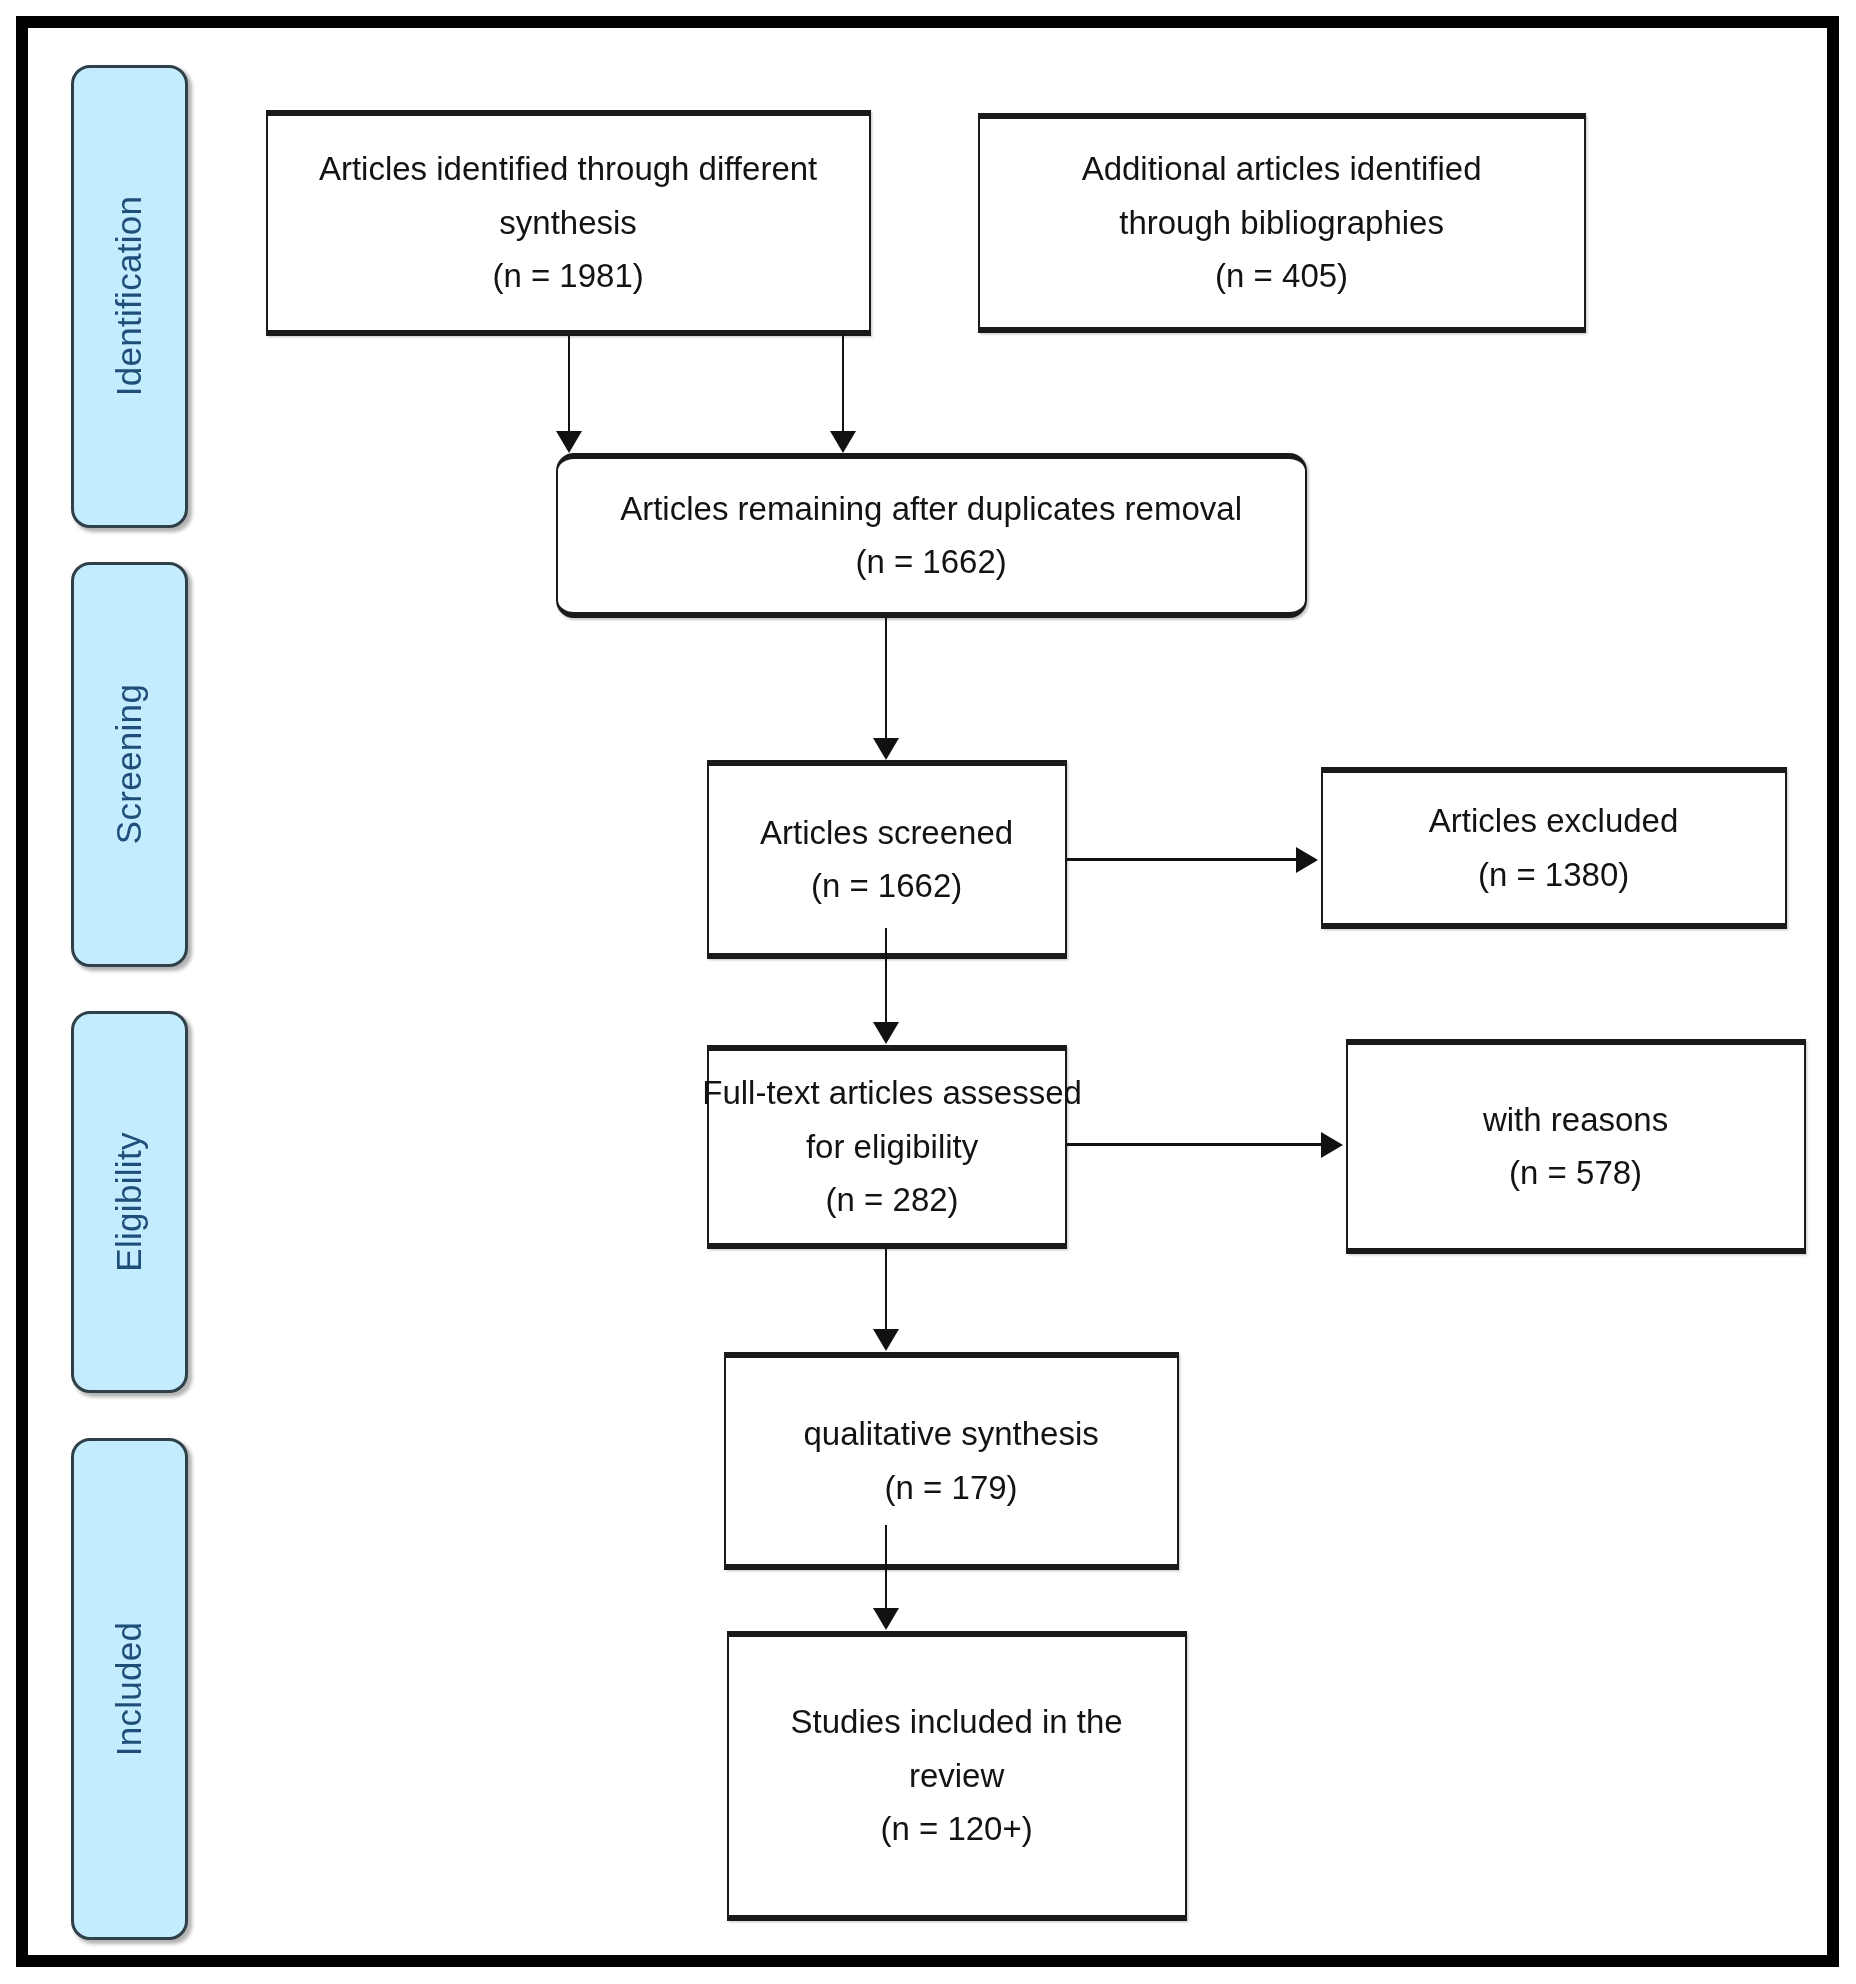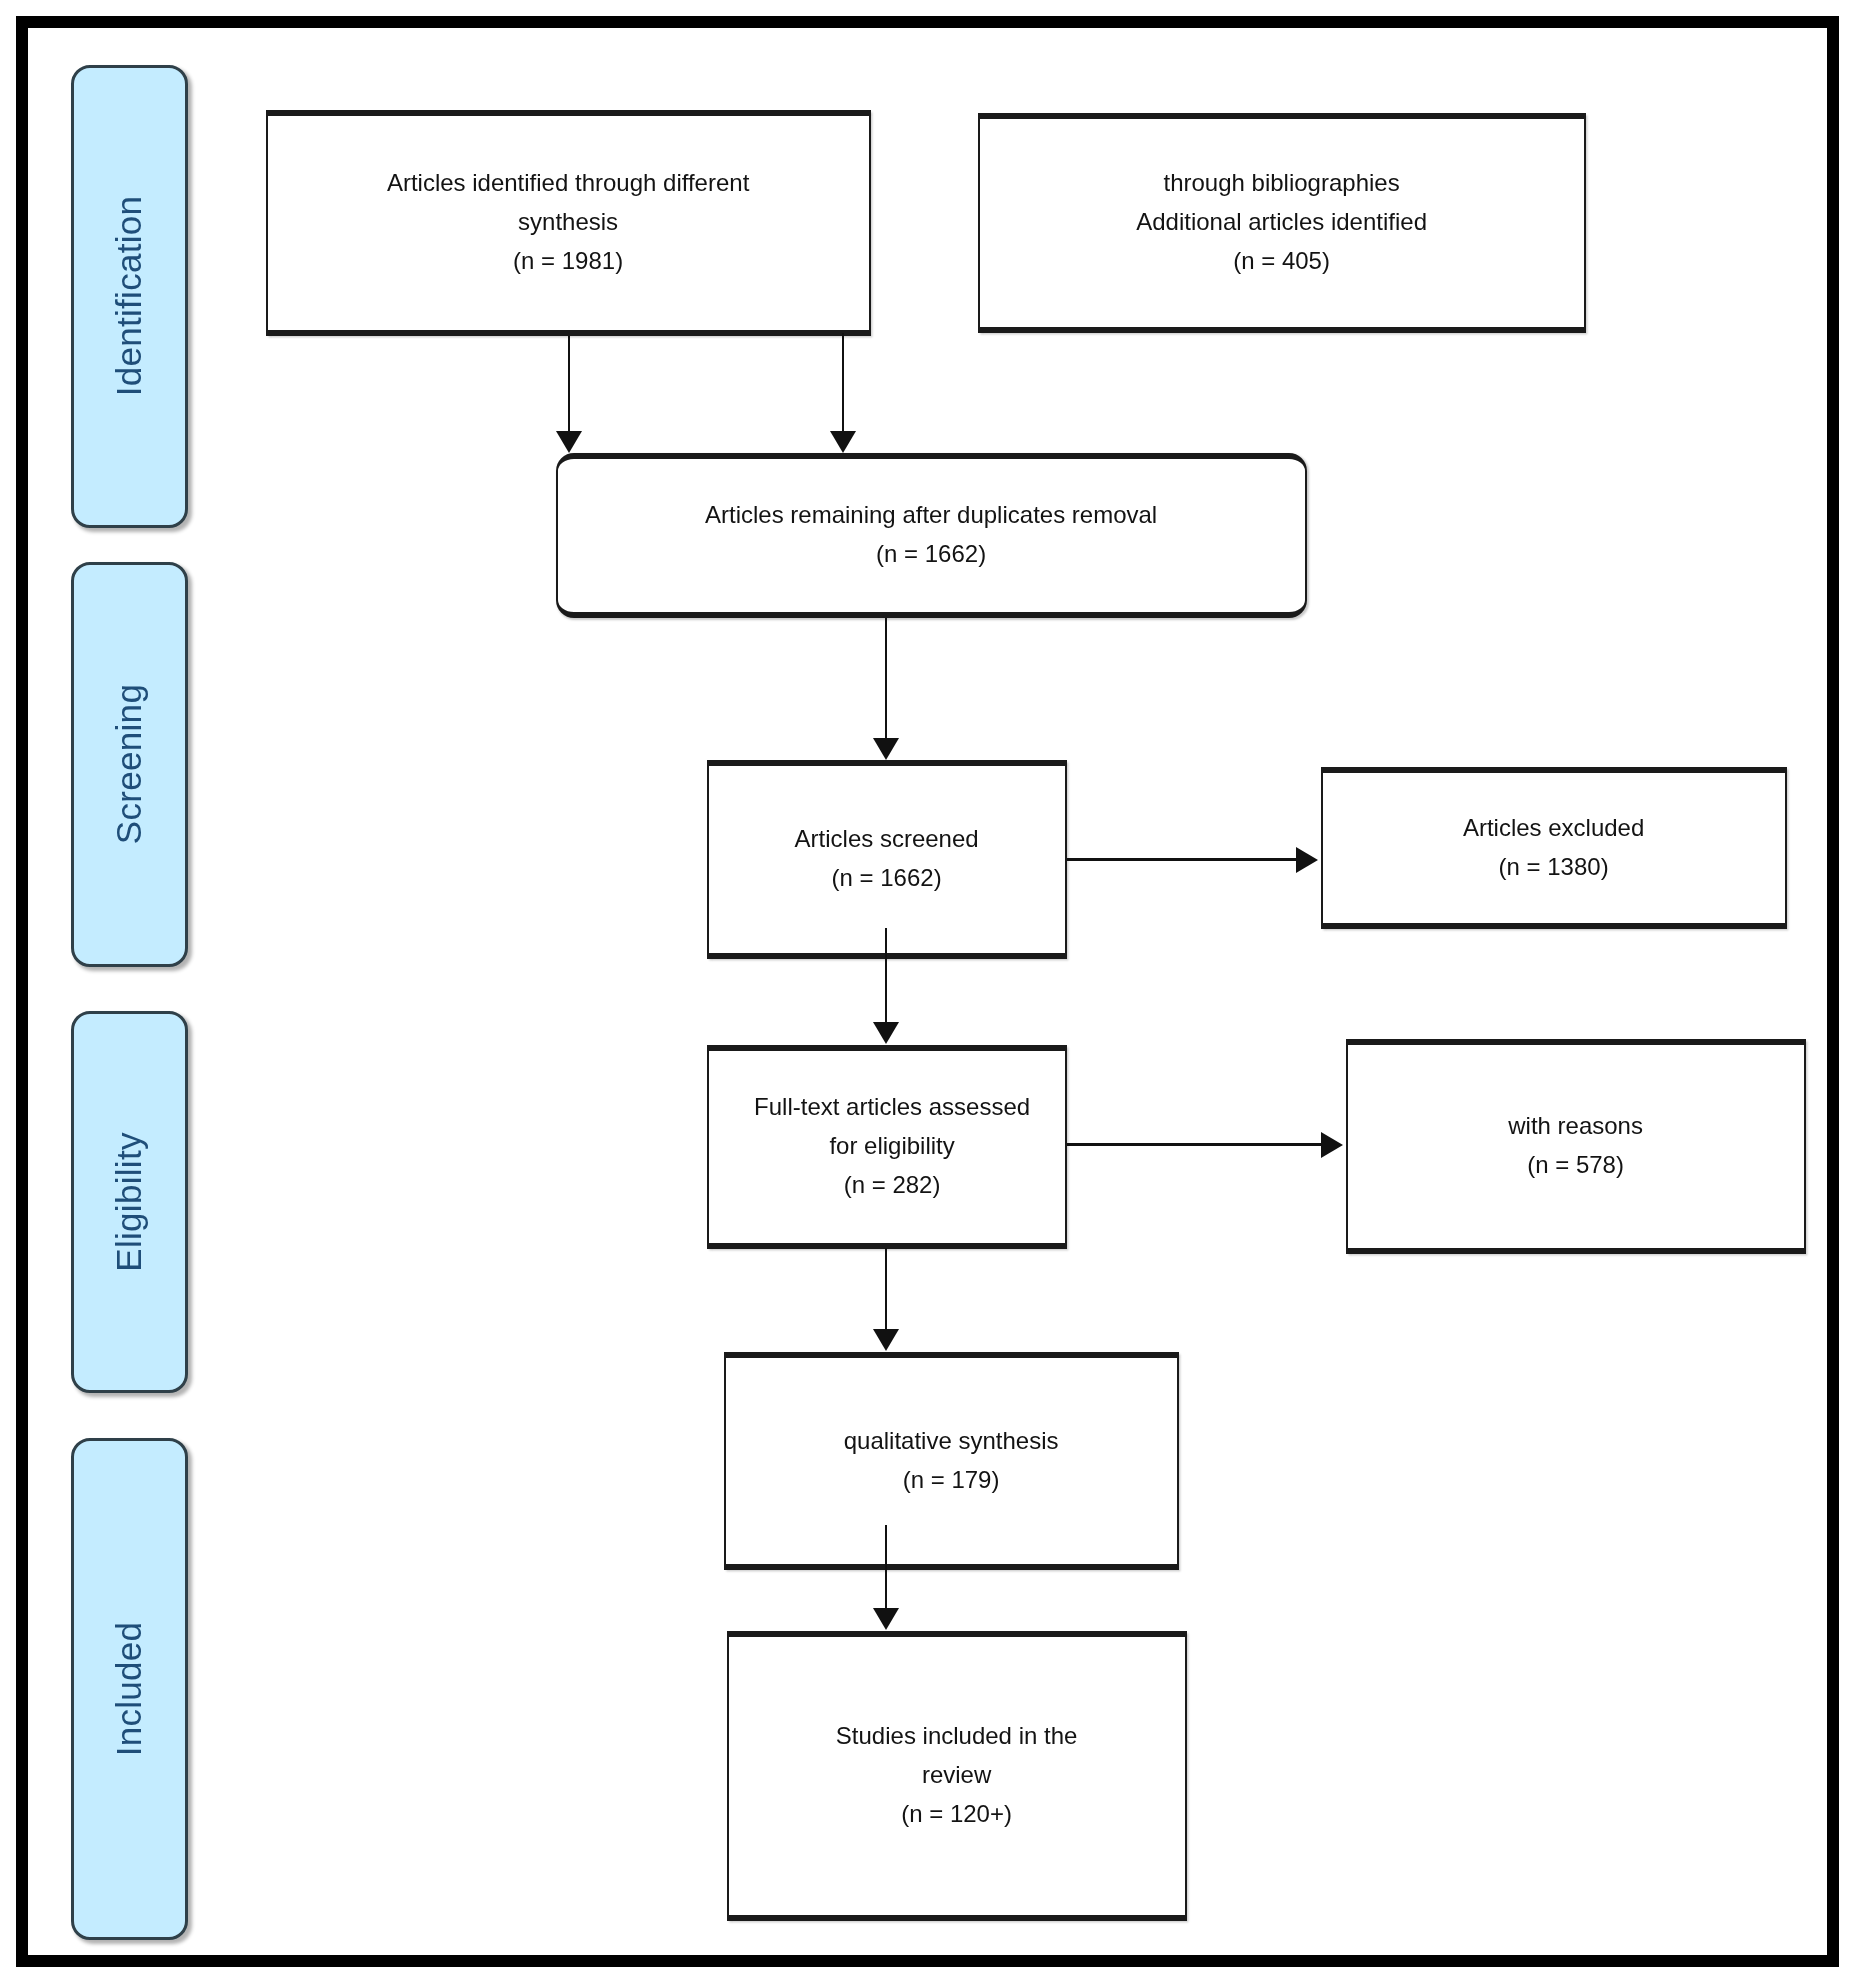--- a/index.html
+++ b/index.html
@@ -18,21 +18,21 @@
         display:flex;align-items:center;justify-content:center;}
   .pill-label{transform:rotate(-90deg);white-space:nowrap;
               font-size:35px;color:#1f4e79;letter-spacing:0.3px;font-weight:400;}
 
   
   .box{position:absolute;background:#ffffff;border:2.2px solid #1a1a1a;
        box-sizing:border-box;display:flex;flex-direction:column;
        align-items:center;justify-content:center;
        border-top-width:6.1px;border-bottom-width:6.1px;
        box-shadow:1.7px 1.7px 2.2px rgba(0,0,0,.22);}
-  .box .line{font-size:24px;color:#131313;line-height:1.62;
+  .box .line{font-size:33px;color:#131313;line-height:1.62;
              text-align:left;white-space:nowrap;}
 
   
   .vline{position:absolute;width:2.8px;background:#111111;}
   .hline{position:absolute;height:3.3px;background:#111111;}
   .arrow-down{position:absolute;width:0;height:0;
               border-left:13px solid transparent;border-right:13px solid transparent;
               border-top:22px solid #111111;}
   .arrow-right{position:absolute;width:0;height:0;
                border-top:13px solid transparent;border-bottom:13px solid transparent;
@@ -59,22 +59,22 @@
     <span class="pill-label">Included</span>
   </div>
 
   <div class="box" style="left:238px;top:82px;width:605px;height:226px;">
     <div class="line">Articles identified through different</div>
     <div class="line">synthesis</div>
     <div class="line">(n =  1981)</div>
   </div>
 
   <div class="box" style="left:950px;top:85px;width:608px;height:220px;">
+    <div class="line">Additional articles identified</div>
     <div class="line">through bibliographies</div>
-    <div class="line">Additional articles identified</div>
     <div class="line">(n =  405)</div>
   </div>
 
   <div class="vline" style="left:540px;top:308px;height:95px;"></div>
   <div class="arrow-down" style="left:528px;top:403px;"></div>
 
   <div class="vline" style="left:814px;top:305px;height:98px;"></div>
   <div class="arrow-down" style="left:802px;top:403px;"></div>
 
   <div class="box" style="left:528px;top:425px;width:751px;height:165px;border-radius:18px;">

